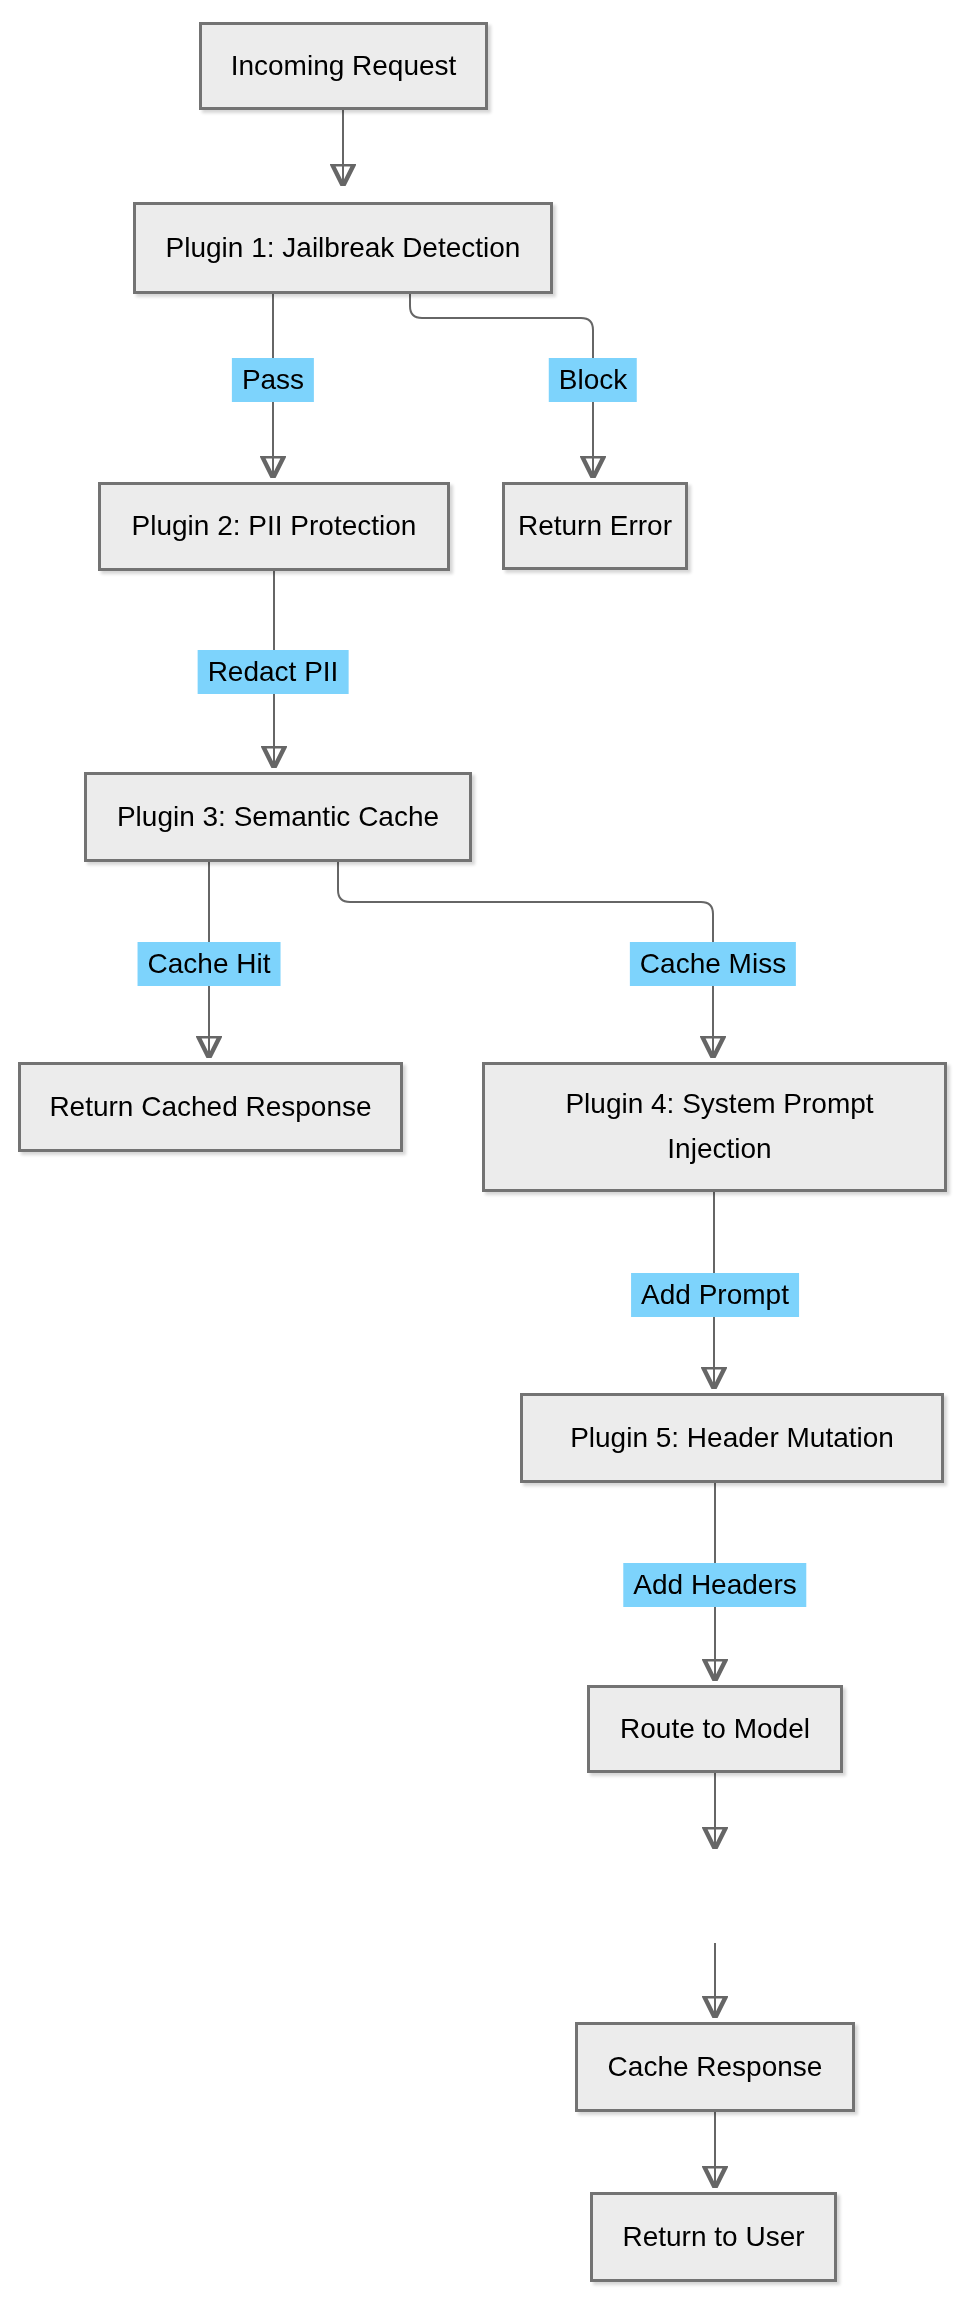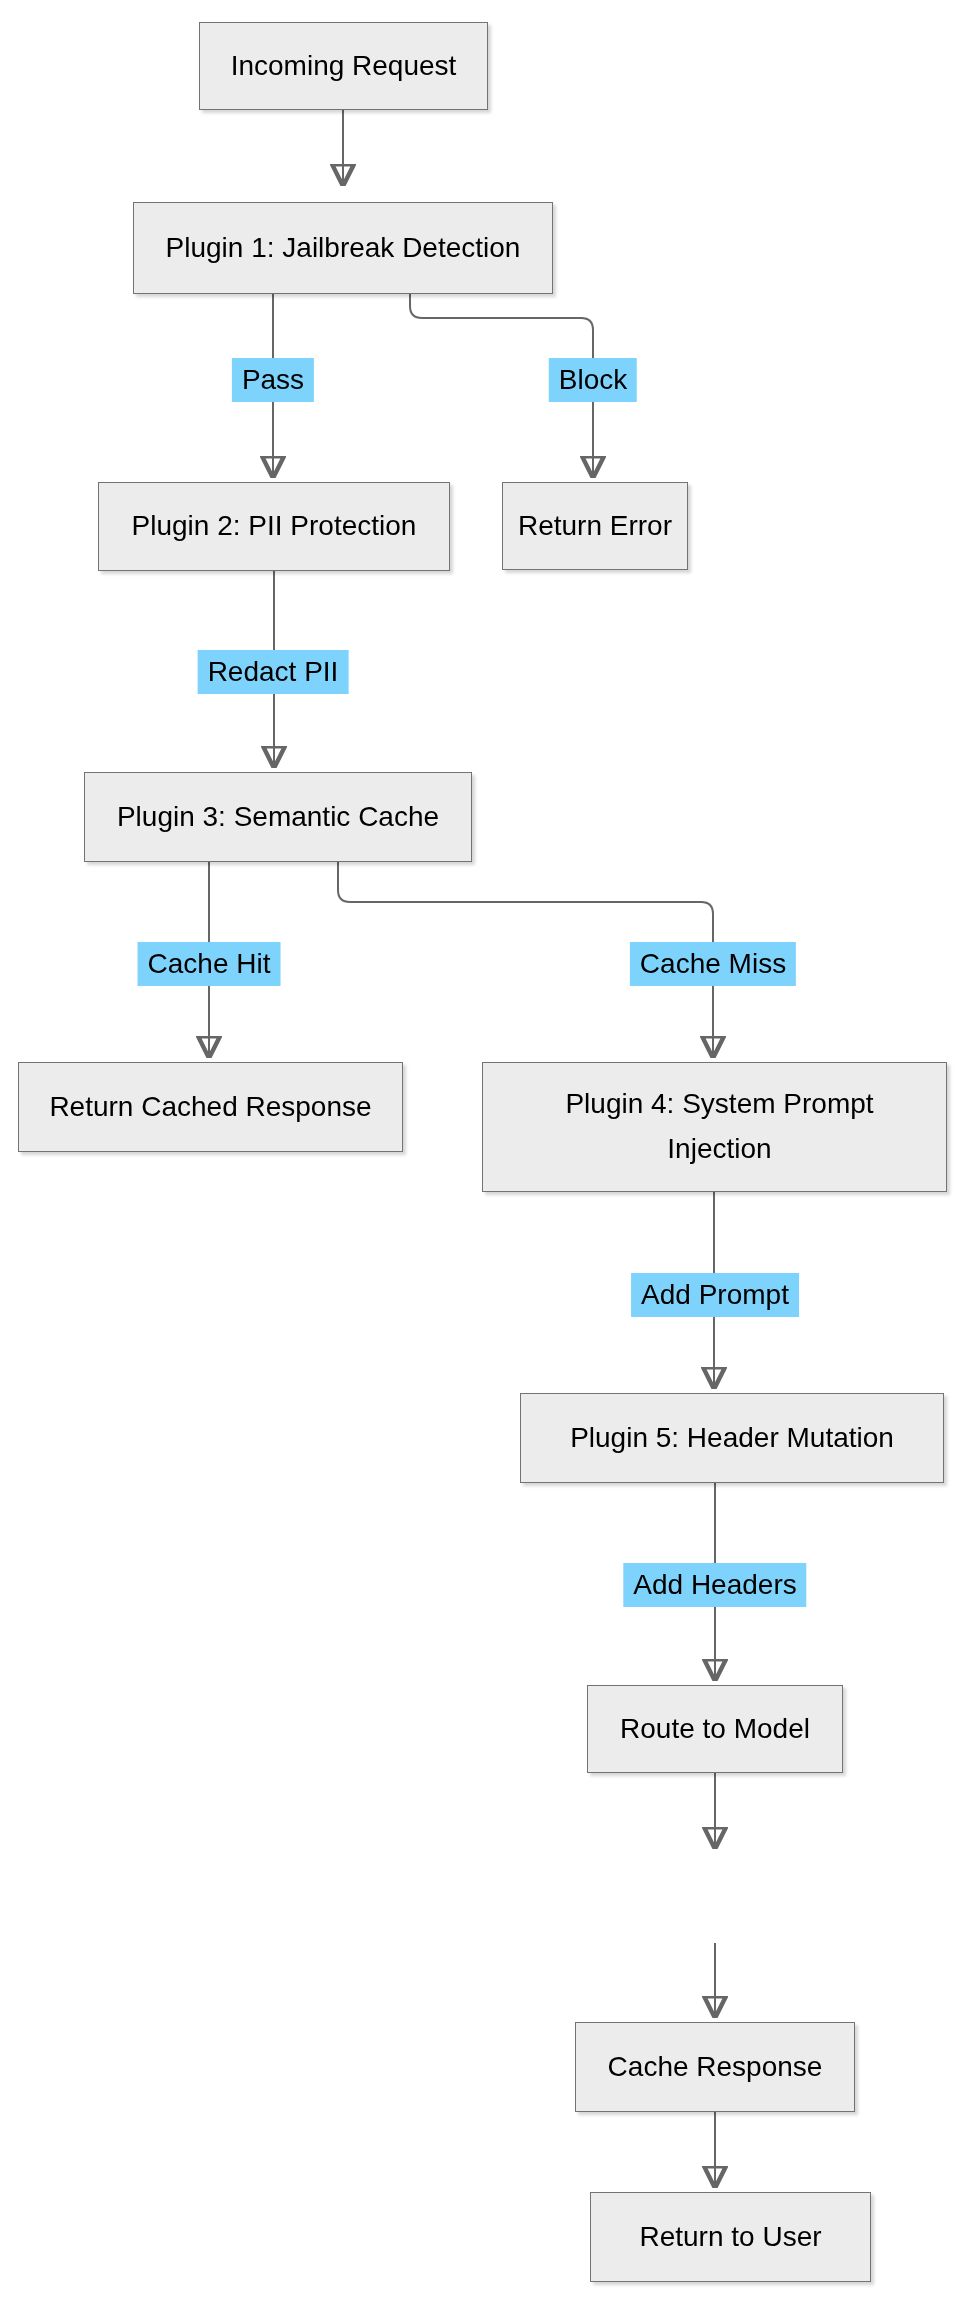--- a/index.html
+++ b/index.html
@@ -24,21 +24,21 @@
   }
   .edges-svg path {
     stroke: #666666;
     stroke-width: 2;
     fill: none;
   }
   .node {
     position: absolute;
     box-sizing: border-box;
     background: #ececec;
-    border: 1px solid #737373;
+    border: 3px solid #737373;
     box-shadow: 3px 3px 3px rgba(0, 0, 0, 0.16);
     display: flex;
     align-items: center;
     justify-content: center;
     text-align: center;
     font-size: 28px;
     line-height: 1.6;
     color: #000000;
   }
   .node span {
@@ -116,21 +116,21 @@
 
   <div class="node" style="left:587px; top:1685px; width:256px; height:88px;">
     <span>Route to Model</span>
   </div>
 
 
   <div class="node" style="left:575px; top:2022px; width:280px; height:90px;">
     <span>Cache Response</span>
   </div>
 
-  <div class="node" style="left:590px; top:2192px; width:281px; height:90px;">
+  <div class="node" style="left:590px; top:2192px; width:247px; height:90px;">
     <span>Return to User</span>
   </div>
 
   <div class="edge-label" style="left:273px; top:380px;">Pass</div>
 
   <div class="edge-label" style="left:593px; top:380px;">Block</div>
 
   <div class="edge-label" style="left:273px; top:672px;">Redact PII</div>
 
   <div class="edge-label" style="left:209px; top:964px;">Cache Hit</div>

